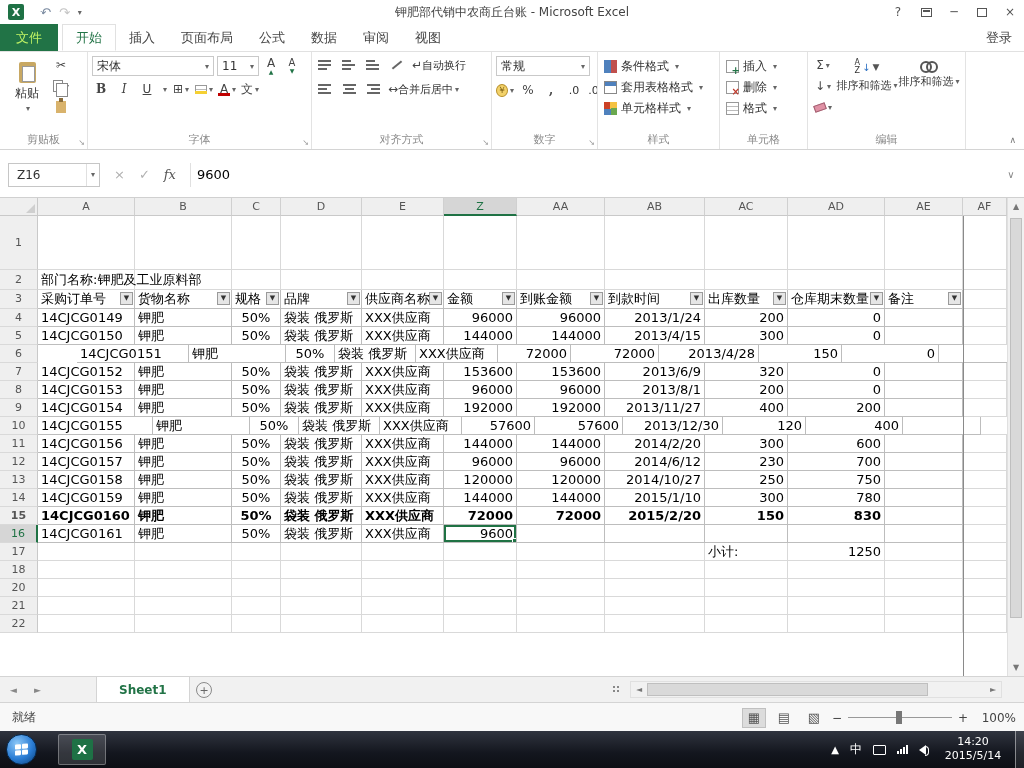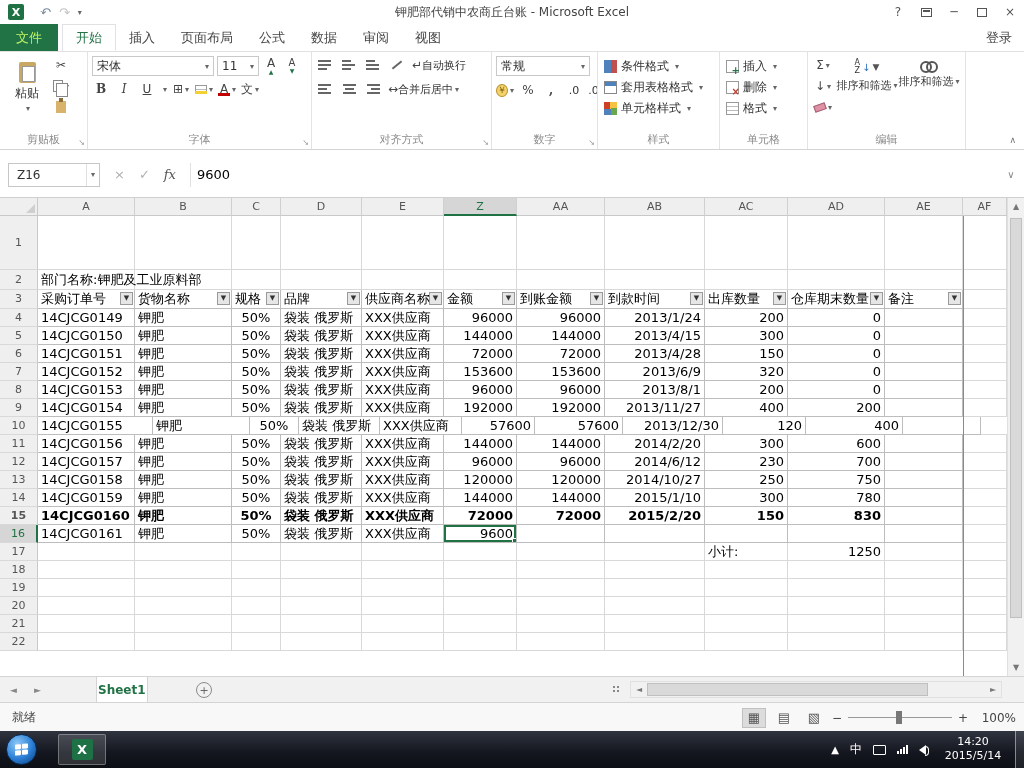--- a/index.html
+++ b/index.html
@@ -130,21 +130,21 @@
   #pbreak { position:absolute; left:963px; top:0; bottom:0; width:1px; background:#8a8a8a; z-index:2; }
   #vscroll { position:absolute; right:0; top:0; bottom:0; width:17px; background:#f1f1f1; border-left:1px solid #e0e0e0; }
   .sarr { height:17px; display:flex; align-items:center; justify-content:center; font-size:8px; color:#777; }
   .sarr.bot { position:absolute; bottom:0; left:0; right:0; }
   #vthumb { position:absolute; left:2px; right:2px; top:20px; height:400px; background:#d9d9d9; border:1px solid #bfbfbf; }
   
   #tabstrip { position:absolute; top:676px; left:0; width:1024px; height:26px; background:#f1f1f1;
     border-top:1px solid #d4d4d4; font-size:12px; }
   .nav { position:absolute; top:0; height:26px; display:flex; align-items:center; color:#888; font-size:9px; }
   #sheettab { position:absolute; left:96px; top:0; height:26px; background:#fff; border-left:1px solid #d4d4d4;
-    border-right:1px solid #d4d4d4; display:flex; align-items:center; padding:0 1px; color:#217346; font-weight:bold; }
+    border-right:1px solid #d4d4d4; display:flex; align-items:center; padding:0 22px; color:#217346; font-weight:bold; }
   #newsheet { position:absolute; left:196px; top:5px; width:16px; height:16px; border:1px solid #8a8a8a;
     border-radius:50%; color:#666; display:flex; align-items:center; justify-content:center; font-size:11px; }
   #splitdots { position:absolute; left:612px; top:8px; width:8px; height:10px;
     background:radial-gradient(circle 1px at 2px 2px,#888 1px,transparent 1.5px),
                radial-gradient(circle 1px at 6px 2px,#888 1px,transparent 1.5px),
                radial-gradient(circle 1px at 2px 6px,#888 1px,transparent 1.5px),
                radial-gradient(circle 1px at 6px 6px,#888 1px,transparent 1.5px); }
   #hscroll { position:absolute; left:630px; right:22px; top:4px; height:17px; background:#f1f1f1;
     border:1px solid #e0e0e0; display:flex; align-items:center; }
   #hthumb { position:absolute; left:16px; width:76%; top:1px; bottom:1px; background:#d9d9d9; border:1px solid #bfbfbf; }
@@ -586,21 +586,21 @@
         <div class="cell tb" style="width: 73px; text-align: right;">144000</div>
         <div class="cell tb" style="width: 88px; text-align: right;">144000</div>
         <div class="cell tb" style="width: 100px; text-align: right;">2013/4/15</div>
         <div class="cell tb" style="width: 83px; text-align: right;">300</div>
         <div class="cell tb" style="width: 97px; text-align: right;">0</div>
         <div class="cell tb" style="width: 78px; text-align: left;"></div>
         <div class="cell" style="width: 44px;"></div>
       </div>
       <div class="grow" style="height: 18px; line-height: 17px;">
         <div class="rh">6</div>
-        <div class="cell tb" style="width: 97px; text-align: left;">14CJCG0151</div>
+        <div class="cell tb" style="width: 112px; text-align: left; margin-left: 39px;">14CJCG0151</div>
         <div class="cell tb" style="width: 97px; text-align: left;">钾肥</div>
         <div class="cell tb" style="width: 49px; text-align: center;">50%</div>
         <div class="cell tb" style="width: 81px; text-align: left;">袋装 俄罗斯</div>
         <div class="cell tb" style="width: 82px; text-align: left;">XXX供应商</div>
         <div class="cell tb" style="width: 73px; text-align: right;">72000</div>
         <div class="cell tb" style="width: 88px; text-align: right;">72000</div>
         <div class="cell tb" style="width: 100px; text-align: right;">2013/4/28</div>
         <div class="cell tb" style="width: 83px; text-align: right;">150</div>
         <div class="cell tb" style="width: 97px; text-align: right;">0</div>
         <div class="cell tb" style="width: 78px; text-align: left;"></div>
@@ -780,35 +780,20 @@
         <div class="cell" style="width: 82px;"></div>
         <div class="cell" style="width: 73px;"></div>
         <div class="cell" style="width: 88px;"></div>
         <div class="cell" style="width: 100px;"></div>
         <div class="cell" style="width: 83px;"></div>
         <div class="cell" style="width: 97px;"></div>
         <div class="cell" style="width: 78px;"></div>
         <div class="cell" style="width: 44px;"></div>
       </div>
       <div class="grow" style="height: 18px; line-height: 17px;">
-        <div class="rh">19</div>
-        <div class="cell" style="width: 97px;"></div>
-        <div class="cell" style="width: 97px;"></div>
-        <div class="cell" style="width: 49px;"></div>
-        <div class="cell" style="width: 81px;"></div>
-        <div class="cell" style="width: 82px;"></div>
-        <div class="cell" style="width: 73px;"></div>
-        <div class="cell" style="width: 88px;"></div>
-        <div class="cell" style="width: 100px;"></div>
-        <div class="cell" style="width: 83px;"></div>
-        <div class="cell" style="width: 97px;"></div>
-        <div class="cell" style="width: 78px;"></div>
-        <div class="cell" style="width: 44px;"></div>
-      </div>
-      <div class="grow" style="height: 18px; line-height: 17px;">
         <div class="rh">20</div>
         <div class="cell" style="width: 97px;"></div>
         <div class="cell" style="width: 97px;"></div>
         <div class="cell" style="width: 49px;"></div>
         <div class="cell" style="width: 81px;"></div>
         <div class="cell" style="width: 82px;"></div>
         <div class="cell" style="width: 73px;"></div>
         <div class="cell" style="width: 88px;"></div>
         <div class="cell" style="width: 100px;"></div>
         <div class="cell" style="width: 83px;"></div>

